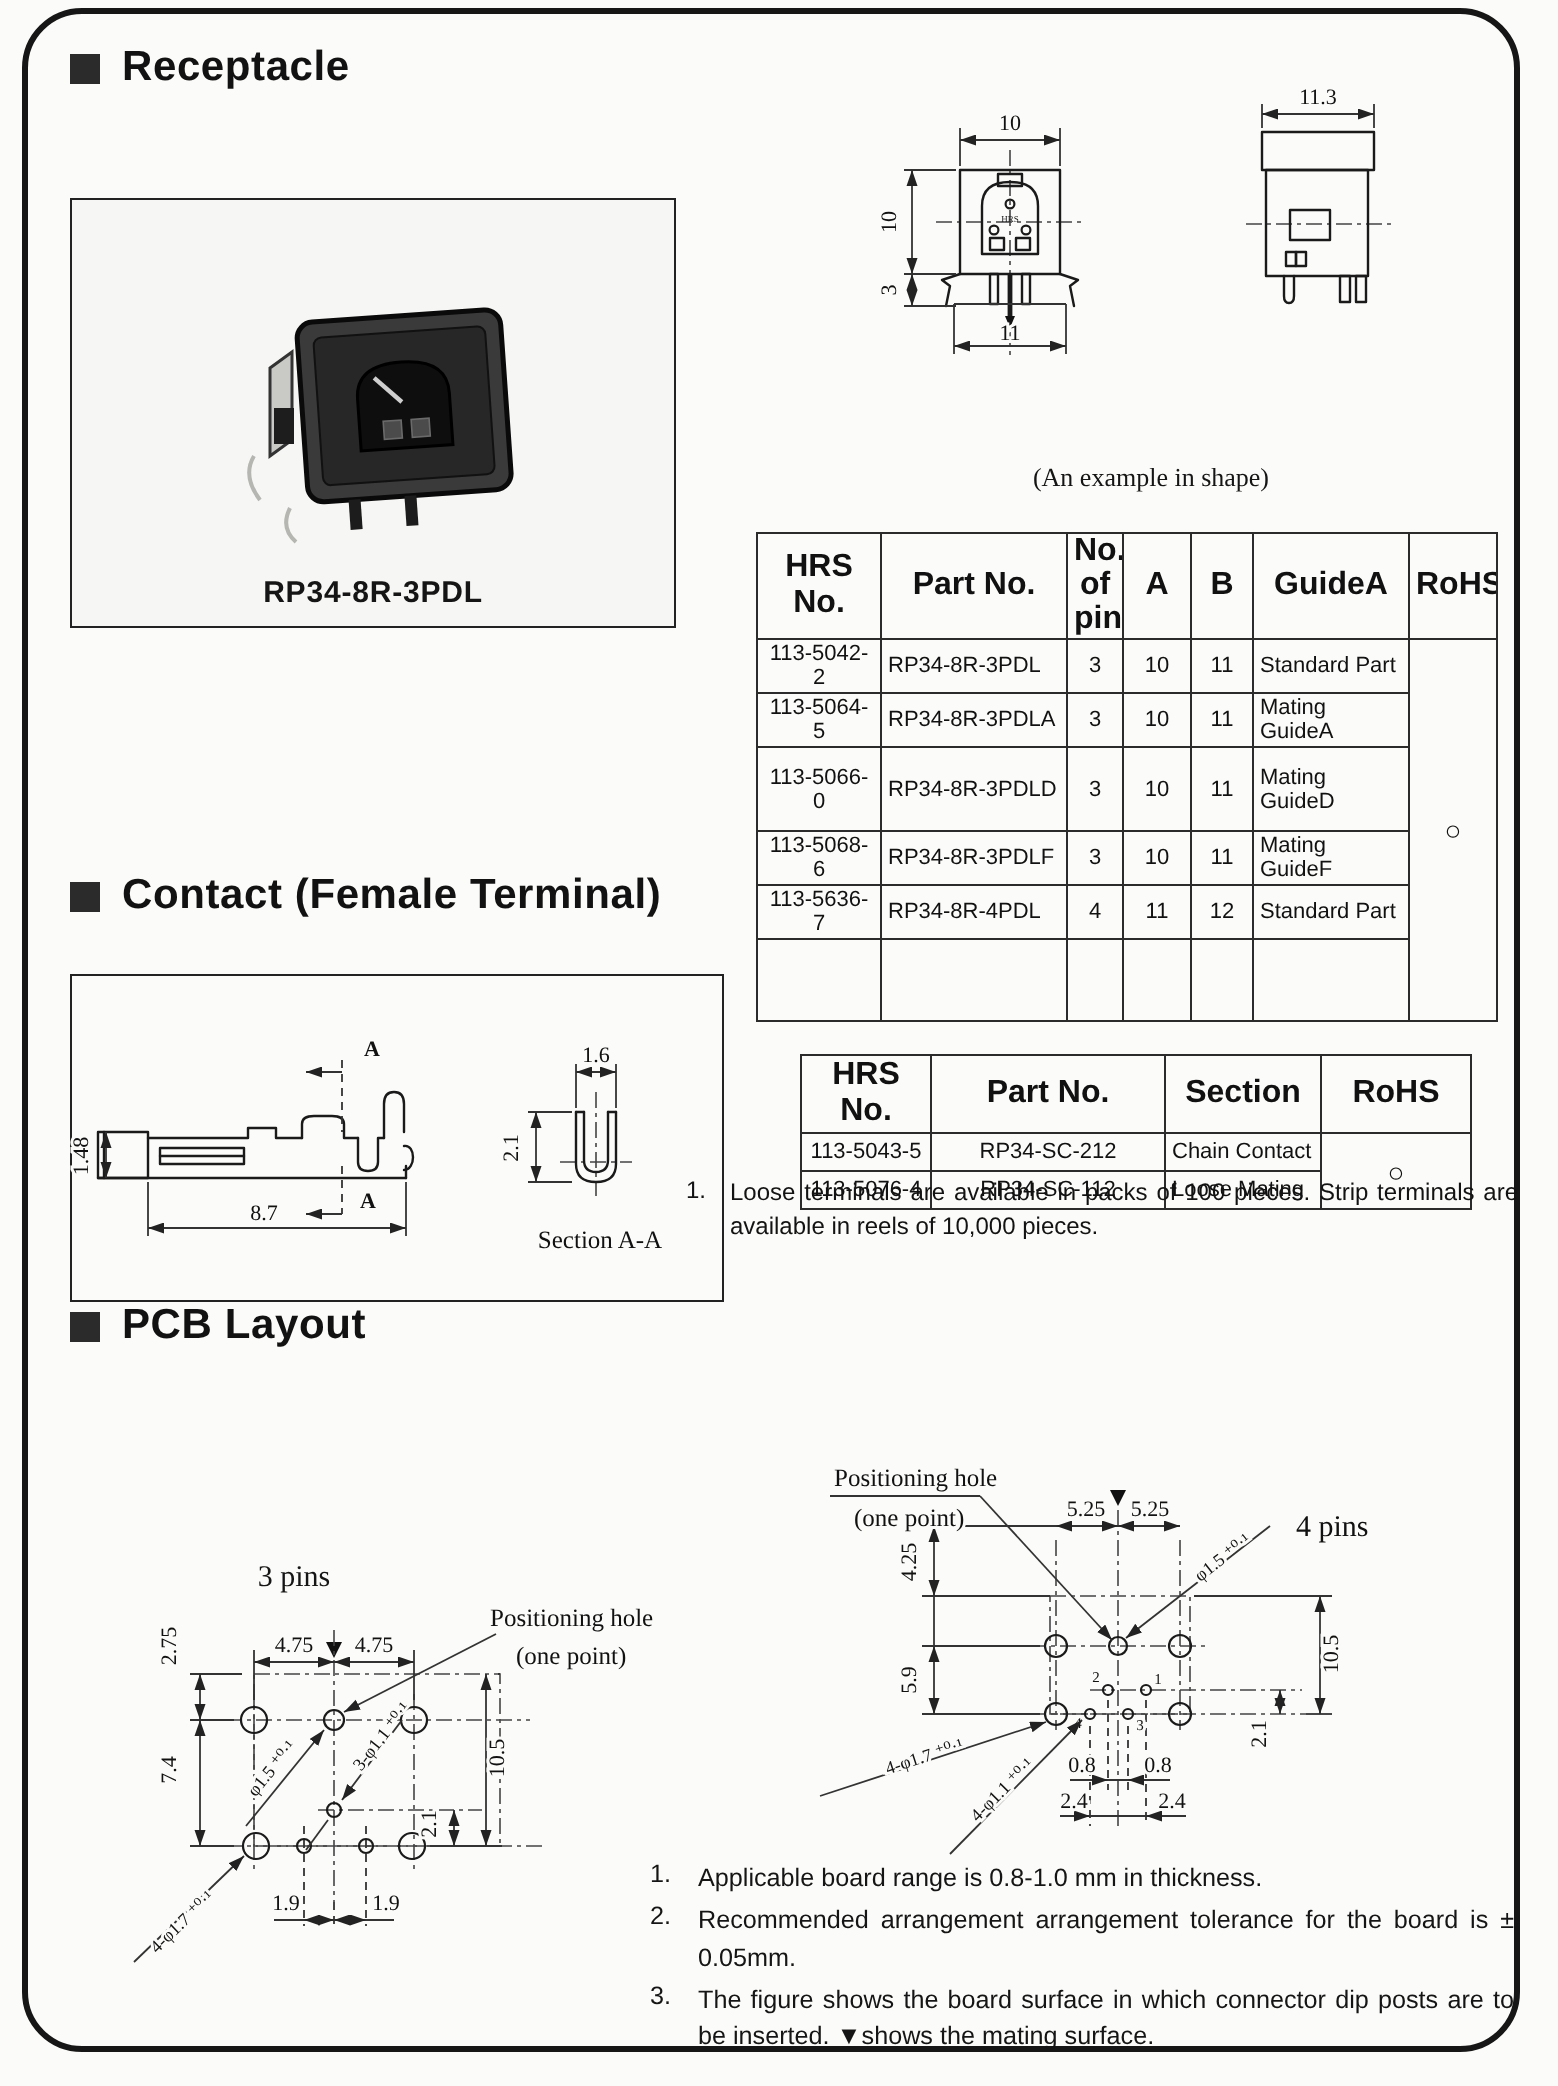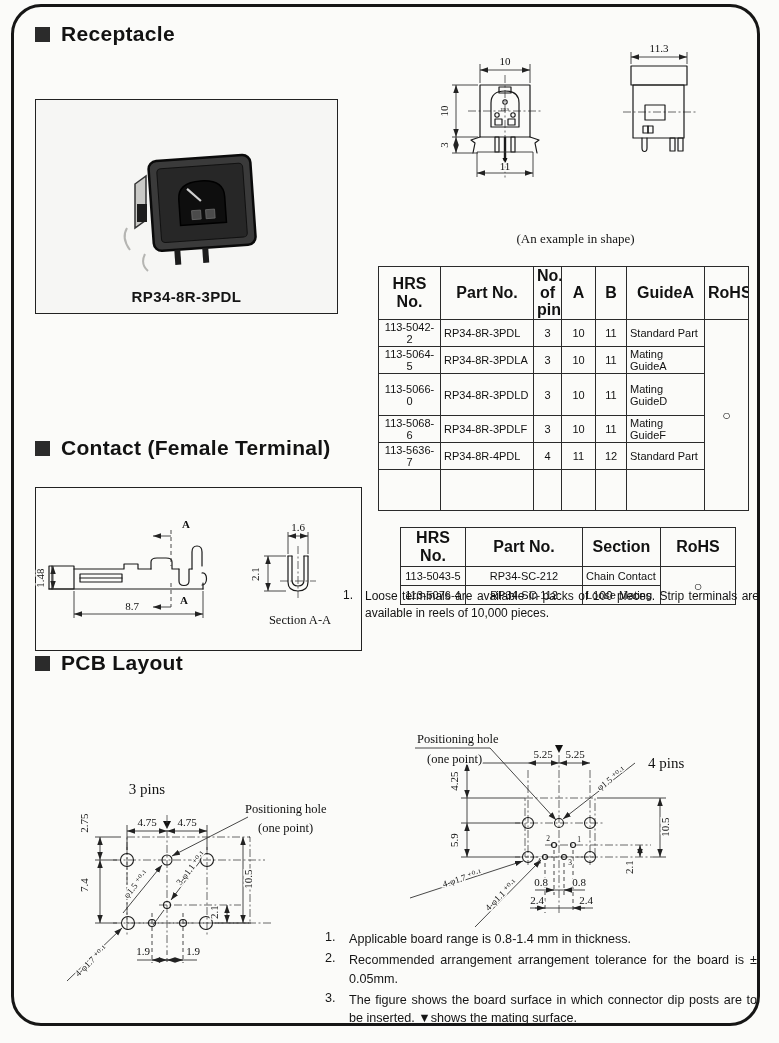--- a/index.html
+++ b/index.html
@@ -460,21 +460,21 @@
     <line class="tl" x1="15" y1="183" x2="128" y2="146" marker-end="url(#mE)"></line>
     <text class="dt dts" transform="rotate(-18 68 166)" x="68" y="166" text-anchor="middle">4-φ1.7 ⁺⁰·¹</text>
     <line class="tl" x1="80" y1="212" x2="146" y2="145" marker-end="url(#mE)"></line>
     <text class="dt dts" transform="rotate(-45 108 182)" x="108" y="182" text-anchor="middle">4-φ1.1 ⁺⁰·¹</text>
     <text class="dt" style="font-size:15px" x="253" y="53">4 pins</text>
   </svg>
 
   <div class="notes-bottom">
     <div class="note-item">
       <span>1.</span>
-      <span class="txt">Applicable board range is 0.8-1.4 mm in thickness.</span>
+      <span class="txt">Applicable board range is 0.8-1.0 mm in thickness.</span>
     </div>
     <div class="note-item">
       <span>2.</span>
       <span class="txt">Recommended arrangement arrangement tolerance for the board is ± 0.05mm.</span>
     </div>
     <div class="note-item">
       <span>3.</span>
       <span class="txt">The figure shows the board surface in which connector dip posts are to be inserted.  ▼shows the mating surface.</span>
     </div>
   </div>

